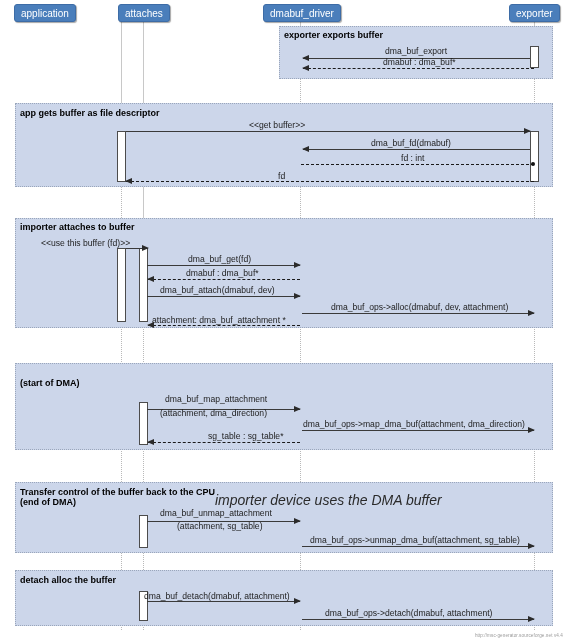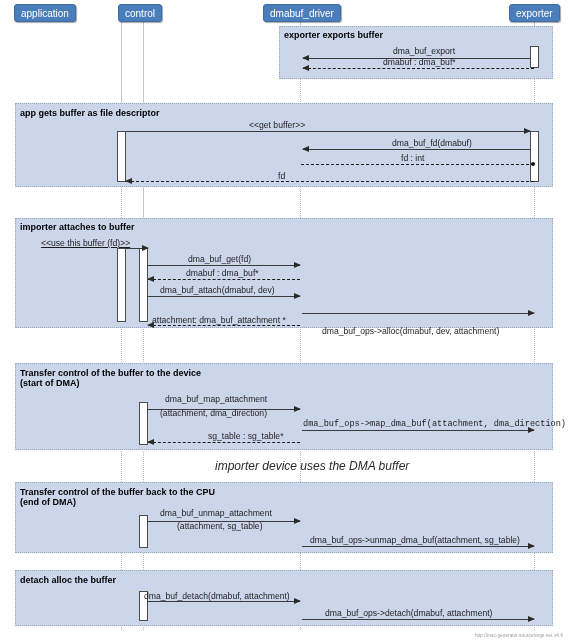--- a/index.html
+++ b/index.html
@@ -63,22 +63,22 @@
   .msg.dashed.left .head{
     left:-1px;border-top:3.5px solid transparent;
     border-bottom:3.5px solid transparent;border-right:7px solid #2b2b2b;
   }
   .msg-label{
     position:absolute;font-size:8.6px;color:#1d1d1d;white-space:nowrap;
     line-height:10px;z-index:6;
   }
 
   .note-italic{
-    position:absolute;font-size:12px;font-style:italic;color:#2a2a2a;
-    white-space:nowrap;z-index:6;
+    position:absolute;font-size:14px;font-style:italic;color:#2a2a2a;
+    white-space:nowrap;z-index:6;margin-top:33px;
   }
   .footer{
     position:absolute;right:6px;bottom:2px;font-size:4.6px;color:#9a9a9a;
     white-space:nowrap;letter-spacing:.1px;
   }
 </style>
 </head>
 <body>
 
 <div id="canvas">
@@ -97,21 +97,21 @@
 
   <div class="frame" style="left:279px;top:26px;width:274px;height:53px;"></div>
   <div class="frame-title" style="left:284px;top:30px;">exporter exports buffer</div>
 
   <div class="activation" style="left:530px;top:46px;width:9px;height:22px;"></div>
 
   <div class="msg left" style="left:303px;top:58px;width:227px;">
     <div class="line"></div>
       <div class="head"></div>
   </div>
-  <div class="msg-label" style="left:385px;top:46px;margin-left:8px;">dma_buf_export</div>
+  <div class="msg-label" style="left:385px;top:46px;">dma_buf_export</div>
 
   <div class="msg dashed left" style="left:303px;top:68px;width:231px;">
     <div class="line"></div>
       <div class="head"></div>
   </div>
   <div class="msg-label" style="left:383px;top:57px;">dmabuf : dma_buf*</div>
 
   <div class="frame" style="left:15px;top:103px;width:538px;height:84px;"></div>
   <div class="frame-title" style="left:20px;top:108px;">app gets buffer as file descriptor</div>
 
@@ -121,21 +121,21 @@
   <div class="msg right" style="left:126px;top:131px;width:404px;">
     <div class="line"></div>
       <div class="head"></div>
   </div>
   <div class="msg-label" style="left:249px;top:120px;text-align:right;">&lt;&lt;get buffer&gt;&gt;</div>
 
   <div class="msg left" style="left:303px;top:149px;width:227px;">
     <div class="line"></div>
       <div class="head"></div>
   </div>
-  <div class="msg-label" style="left:392px;top:138px;">dma_buf_fd(dmabuf)</div>
+  <div class="msg-label" style="left:371px;top:138px;">dma_buf_fd(dmabuf)</div>
 
   <div class="msg dashed right" style="left:301px;top:164px;width:233px;">
     <div class="line"></div>
       <div class="head"></div>
   </div>
   <div class="msg-label" style="left:401px;top:153px;">fd : int</div>
 
   <div class="msg dashed left" style="left:126px;top:181px;width:408px;">
     <div class="line"></div>
       <div class="head"></div>
@@ -145,21 +145,21 @@
   <div class="frame" style="left:15px;top:218px;width:538px;height:110px;"></div>
   <div class="frame-title" style="left:20px;top:222px;">importer attaches to buffer</div>
 
   <div class="activation" style="left:117px;top:248px;width:9px;height:74px;"></div>
   <div class="activation" style="left:139px;top:248px;width:9px;height:74px;"></div>
 
   <div class="msg right" style="left:126px;top:248px;width:22px;">
     <div class="line"></div>
       <div class="head"></div>
   </div>
-  <div class="msg-label" style="left:41px;top:238px;text-decoration:underline;">&lt;&lt;use this buffer (fd)&gt;&gt;</div>
+  <div class="msg-label" style="left:41px;top:238px;">&lt;&lt;use this buffer (fd)&gt;&gt;</div>
 
   <div class="msg right" style="left:147px;top:265px;width:153px;">
     <div class="line"></div>
       <div class="head"></div>
   </div>
   <div class="msg-label" style="left:188px;top:254px;">dma_buf_get(fd)</div>
 
   <div class="msg dashed left" style="left:148px;top:279px;width:152px;">
     <div class="line"></div>
       <div class="head"></div>
@@ -169,46 +169,45 @@
   <div class="msg right" style="left:147px;top:296px;width:153px;">
     <div class="line"></div>
       <div class="head"></div>
   </div>
   <div class="msg-label" style="left:160px;top:285px;">dma_buf_attach(dmabuf, dev)</div>
 
   <div class="msg right" style="left:302px;top:313px;width:232px;">
     <div class="line"></div>
       <div class="head"></div>
   </div>
-  <div class="msg-label" style="left:322px;top:302px;margin-top:24px;">dma_buf_ops-&gt;alloc(dmabuf, dev, attachment)</div>
+  <div class="msg-label" style="left:331px;top:302px;">dma_buf_ops-&gt;alloc(dmabuf, dev, attachment)</div>
 
   <div class="msg dashed left" style="left:148px;top:325px;width:152px;">
     <div class="line"></div>
       <div class="head"></div>
   </div>
   <div class="msg-label" style="left:152px;top:315px;">attachment: dma_buf_attachment *</div>
 
   <div class="frame" style="left:15px;top:363px;width:538px;height:87px;"></div>
-  <div class="frame-title" style="left:20px;top:368px;">Transfer control of the buffer to the device</div>
   <div class="frame-title" style="left:20px;top:378px;">(start of DMA)</div>
 
   <div class="activation" style="left:139px;top:402px;width:9px;height:43px;"></div>
 
   <div class="msg right" style="left:147px;top:409px;width:153px;">
     <div class="line"></div>
       <div class="head"></div>
   </div>
   <div class="msg-label" style="left:165px;top:394px;">dma_buf_map_attachment</div>
   <div class="msg-label" style="left:160px;top:408px;">(attachment, dma_direction)</div>
 
   <div class="msg right" style="left:302px;top:430px;width:232px;">
     <div class="line"></div>
       <div class="head"></div>
   </div>
-  <div class="msg-label" style="left:303px;top:419px;font-family:Liberation Mono, monospace;">dma_buf_ops-&gt;map_dma_buf(attachment, dma_direction)</div>
+  <div class="msg-label" style="left:303px;top:419px;">dma_buf_ops-&gt;map_dma_buf(attachment, dma_direction)</div>
 
   <div class="msg dashed left" style="left:148px;top:442px;width:152px;">
     <div class="line"></div>
       <div class="head"></div>
   </div>
   <div class="msg-label" style="left:180px;top:431px;padding-left:28px;">sg_table : sg_table*</div>
 
   <div class="note-italic" style="left:215px;top:459px;">importer device uses the DMA buffer</div>
 
   <div class="frame" style="left:15px;top:482px;width:538px;height:71px;"></div>
@@ -241,19 +240,19 @@
   </div>
   <div class="msg-label" style="left:144px;top:591px;">dma_buf_detach(dmabuf, attachment)</div>
 
   <div class="msg right" style="left:302px;top:619px;width:232px;">
     <div class="line"></div>
       <div class="head"></div>
   </div>
   <div class="msg-label" style="left:325px;top:608px;">dma_buf_ops-&gt;detach(dmabuf, attachment)</div>
 
   <div class="participant" style="left:14px;top:4px;">application</div>
-  <div class="participant" style="left:118px;top:4px;">control</div>
+  <div class="participant" style="left:118px;top:4px;">attaches</div>
   <div class="participant" style="left:263px;top:4px;">dmabuf_driver</div>
   <div class="participant" style="left:509px;top:4px;">exporter</div>
 
   <div class="footer">http://msc-generator.sourceforge.net v4.4</div>
 
 </div>
 
 </body></html>

